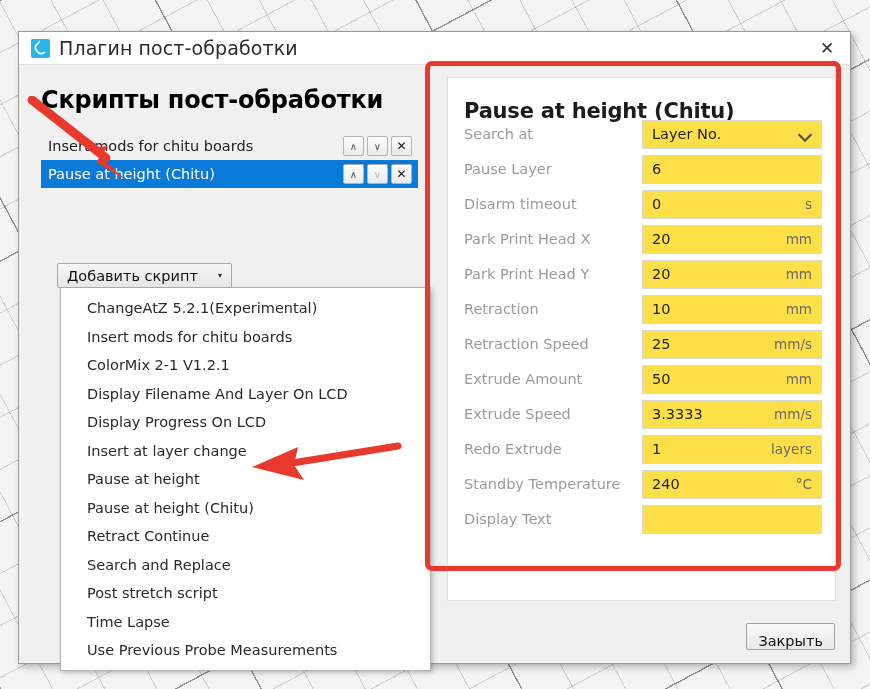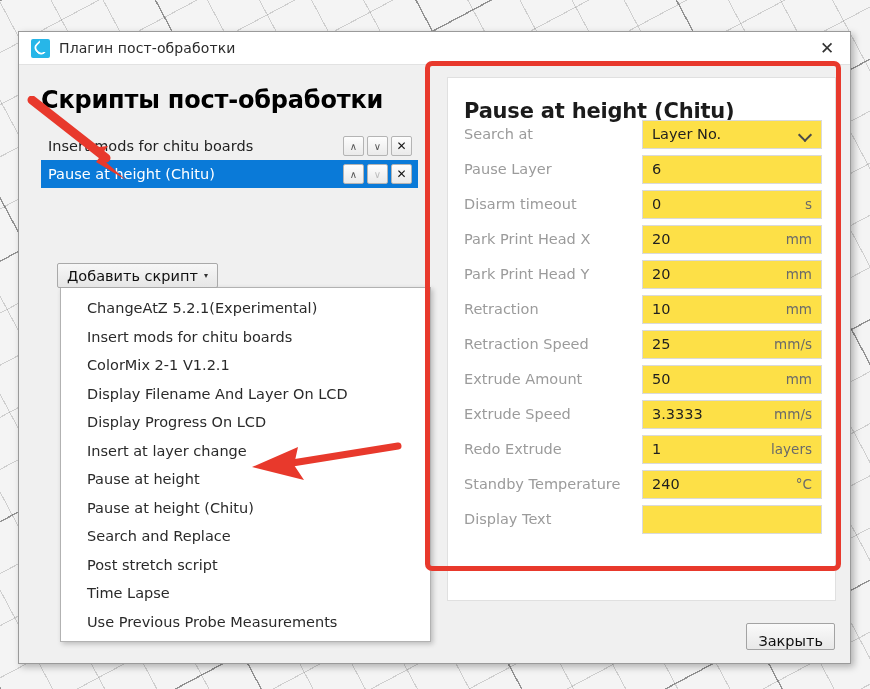--- a/index.html
+++ b/index.html
@@ -74,21 +74,21 @@
     transform: rotate(-45deg);
   }
   .cura-logo::after{
     content:"";
     position:absolute;
     right:2px; top:7px;
     width:6px;height:6px;
     background:#27b6e8;
   }
   #window-title {
-    font-size: 14px;
+    font-size: 19px;
     color: #2b2b2b;
     letter-spacing: 0.1px;
   }
   #title-spacer { flex: 1 1 auto; }
   #close-x {
     width: 34px; height: 28px;
     display: flex; align-items: center; justify-content: center;
     color: #333;
     font-size: 17px;
     line-height: 1;
@@ -158,21 +158,21 @@
 
   #add-script-btn {
     position: absolute;
     left: 38px;
     top: 198px;
     height: 25px;
     padding: 0 9px;
     background: linear-gradient(#f7f7f7, #e6e6e6);
     border: 1px solid #a9a9a9;
     border-radius: 2px;
-    display: flex; align-items: center; gap: 6px;
+    display: flex; align-items: center; gap: 20px;
     font-size: 14.5px;
     color: #111;
     box-sizing: border-box;
     cursor: pointer;
     z-index: 6;
   }
   #add-script-btn .caret { font-size: 8px; color: #333; }
 
   
   #script-menu {
@@ -354,20 +354,21 @@
 
       <div id="script-menu">
           <div class="menu-item">ChangeAtZ 5.2.1(Experimental)</div>
           <div class="menu-item">Insert mods for chitu boards</div>
           <div class="menu-item">ColorMix 2-1 V1.2.1</div>
           <div class="menu-item">Display Filename And Layer On LCD</div>
           <div class="menu-item">Display Progress On LCD</div>
           <div class="menu-item">Insert at layer change</div>
           <div class="menu-item">Pause at height</div>
           <div class="menu-item">Pause at height (Chitu)</div>
+          <div class="menu-item">Retract Continue</div>
           <div class="menu-item">Search and Replace</div>
           <div class="menu-item">Post stretch script</div>
           <div class="menu-item">Time Lapse</div>
           <div class="menu-item">Use Previous Probe Measurements</div>
         </div>
     </div>
 
     <div id="right-pane">
       <div id="settings-card">
         <div id="settings-title">Pause at height (Chitu)</div>

